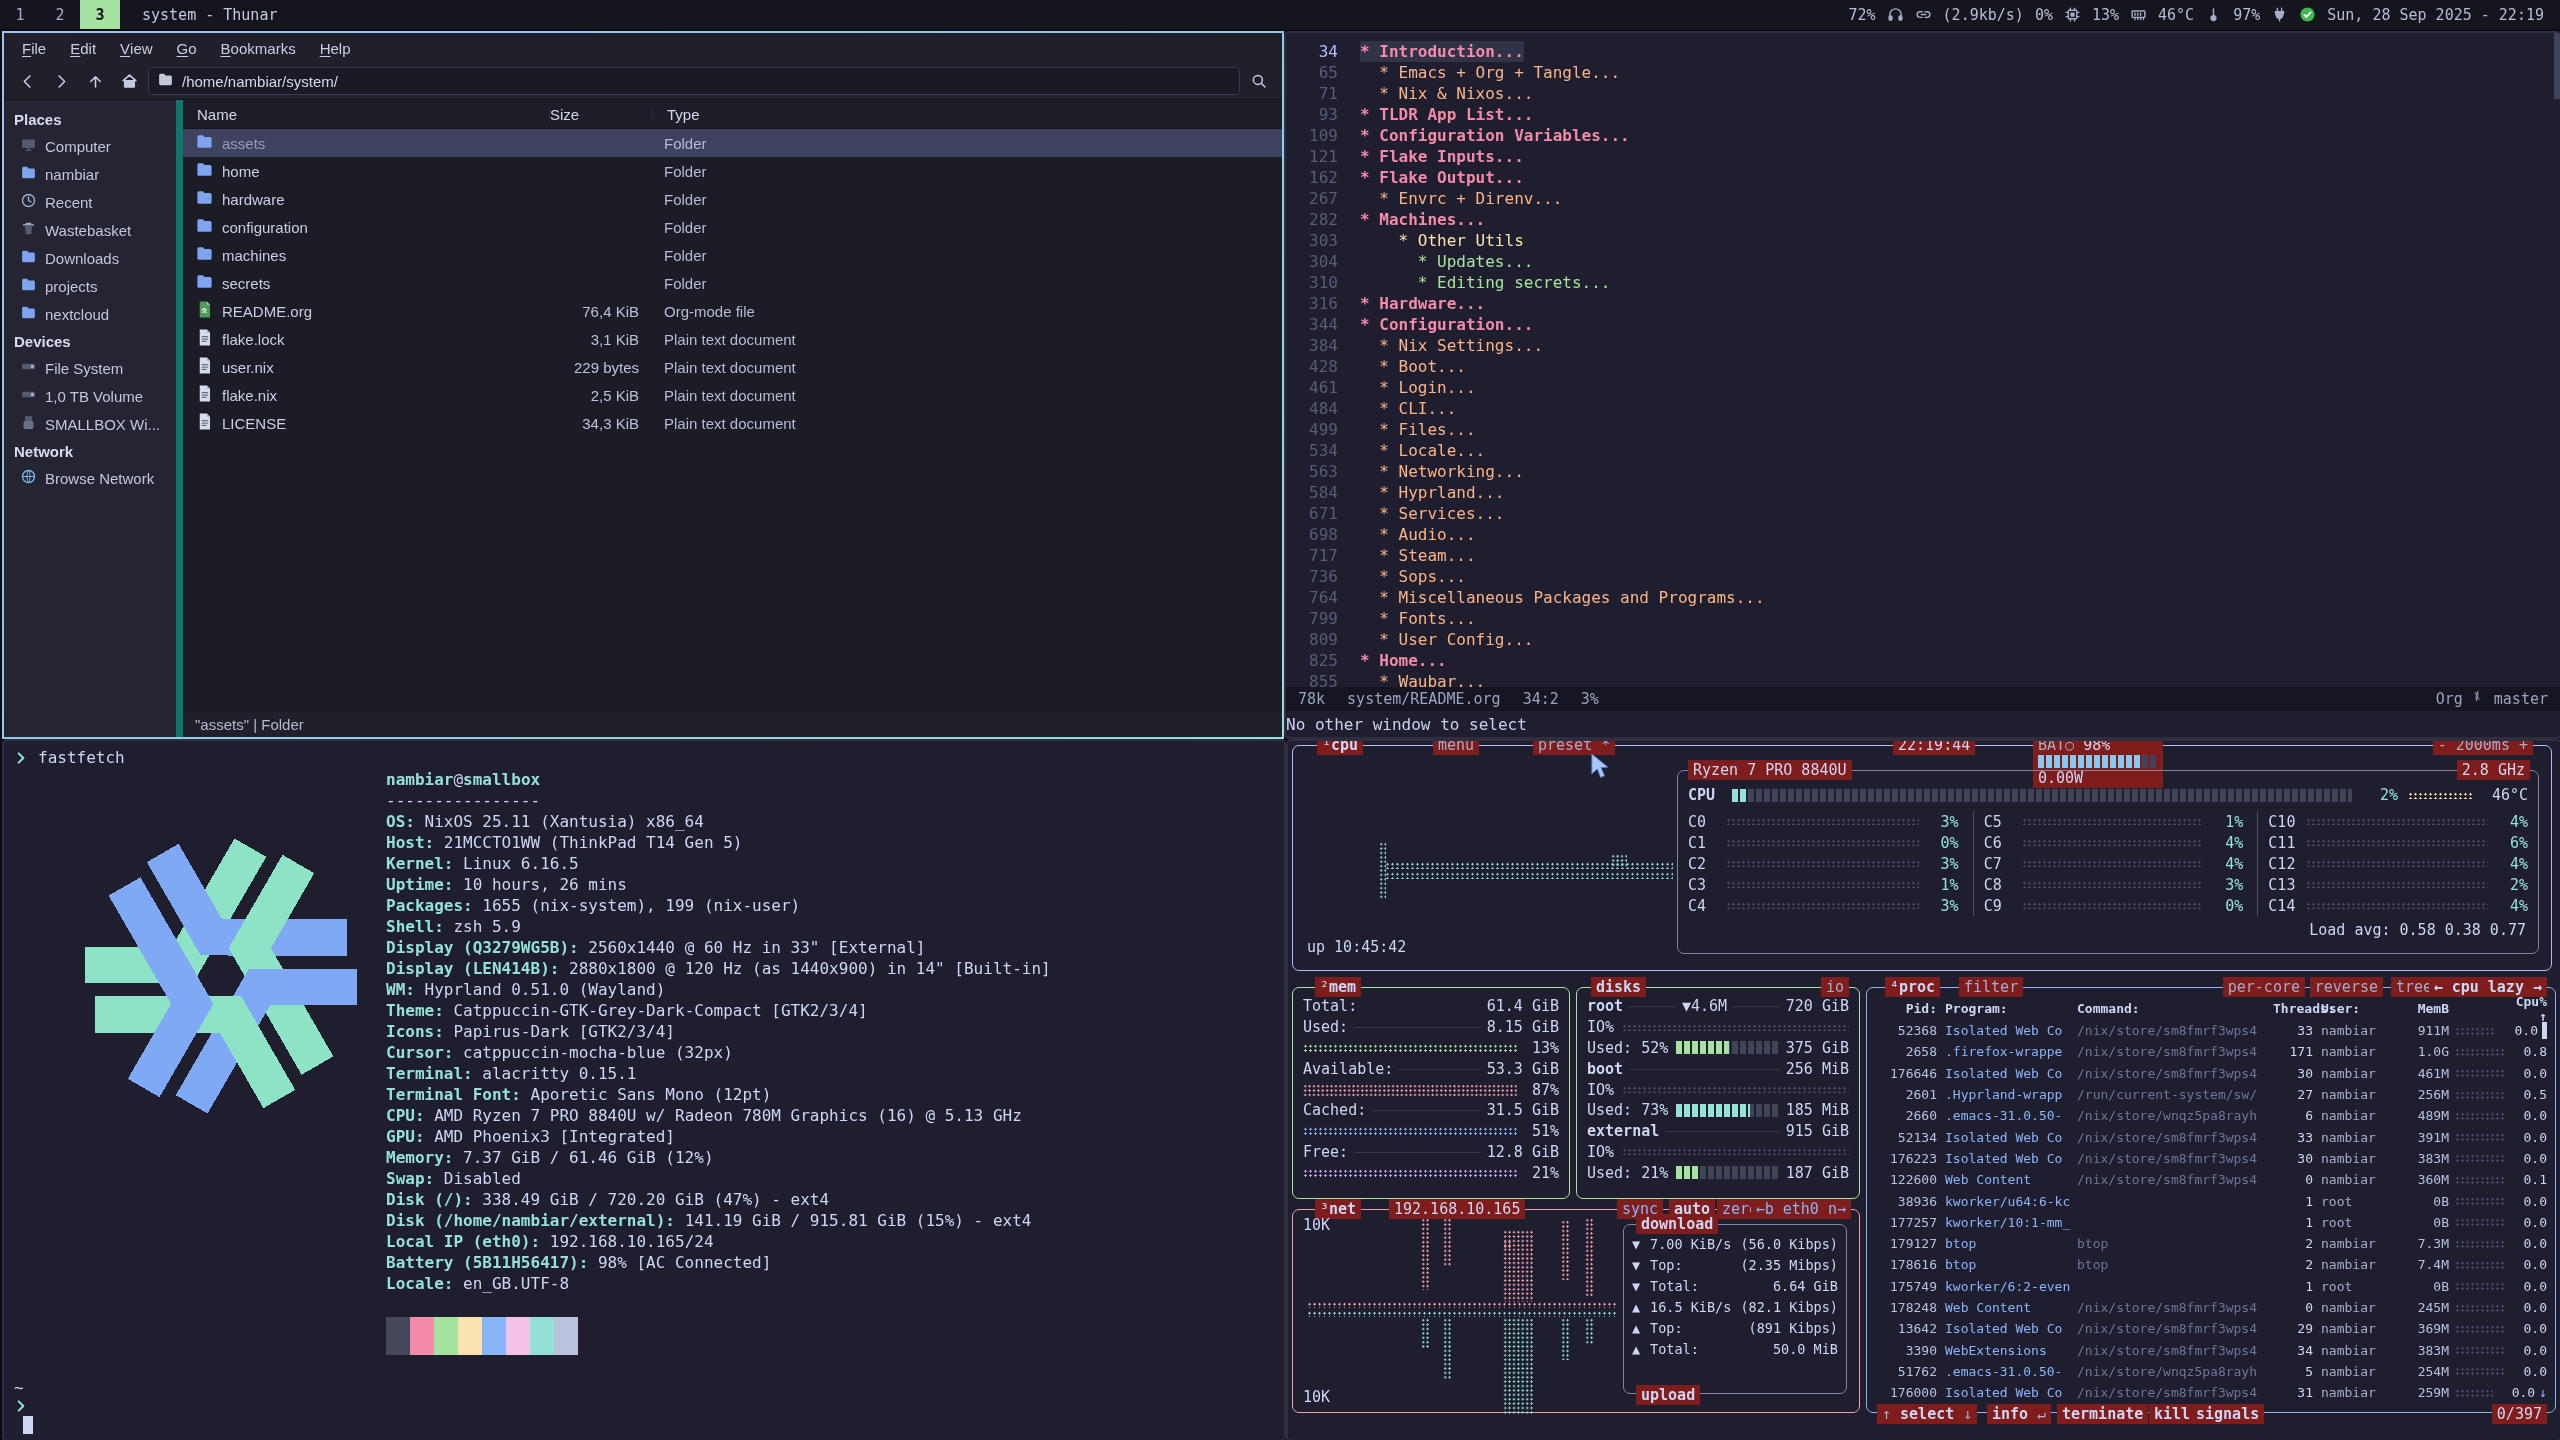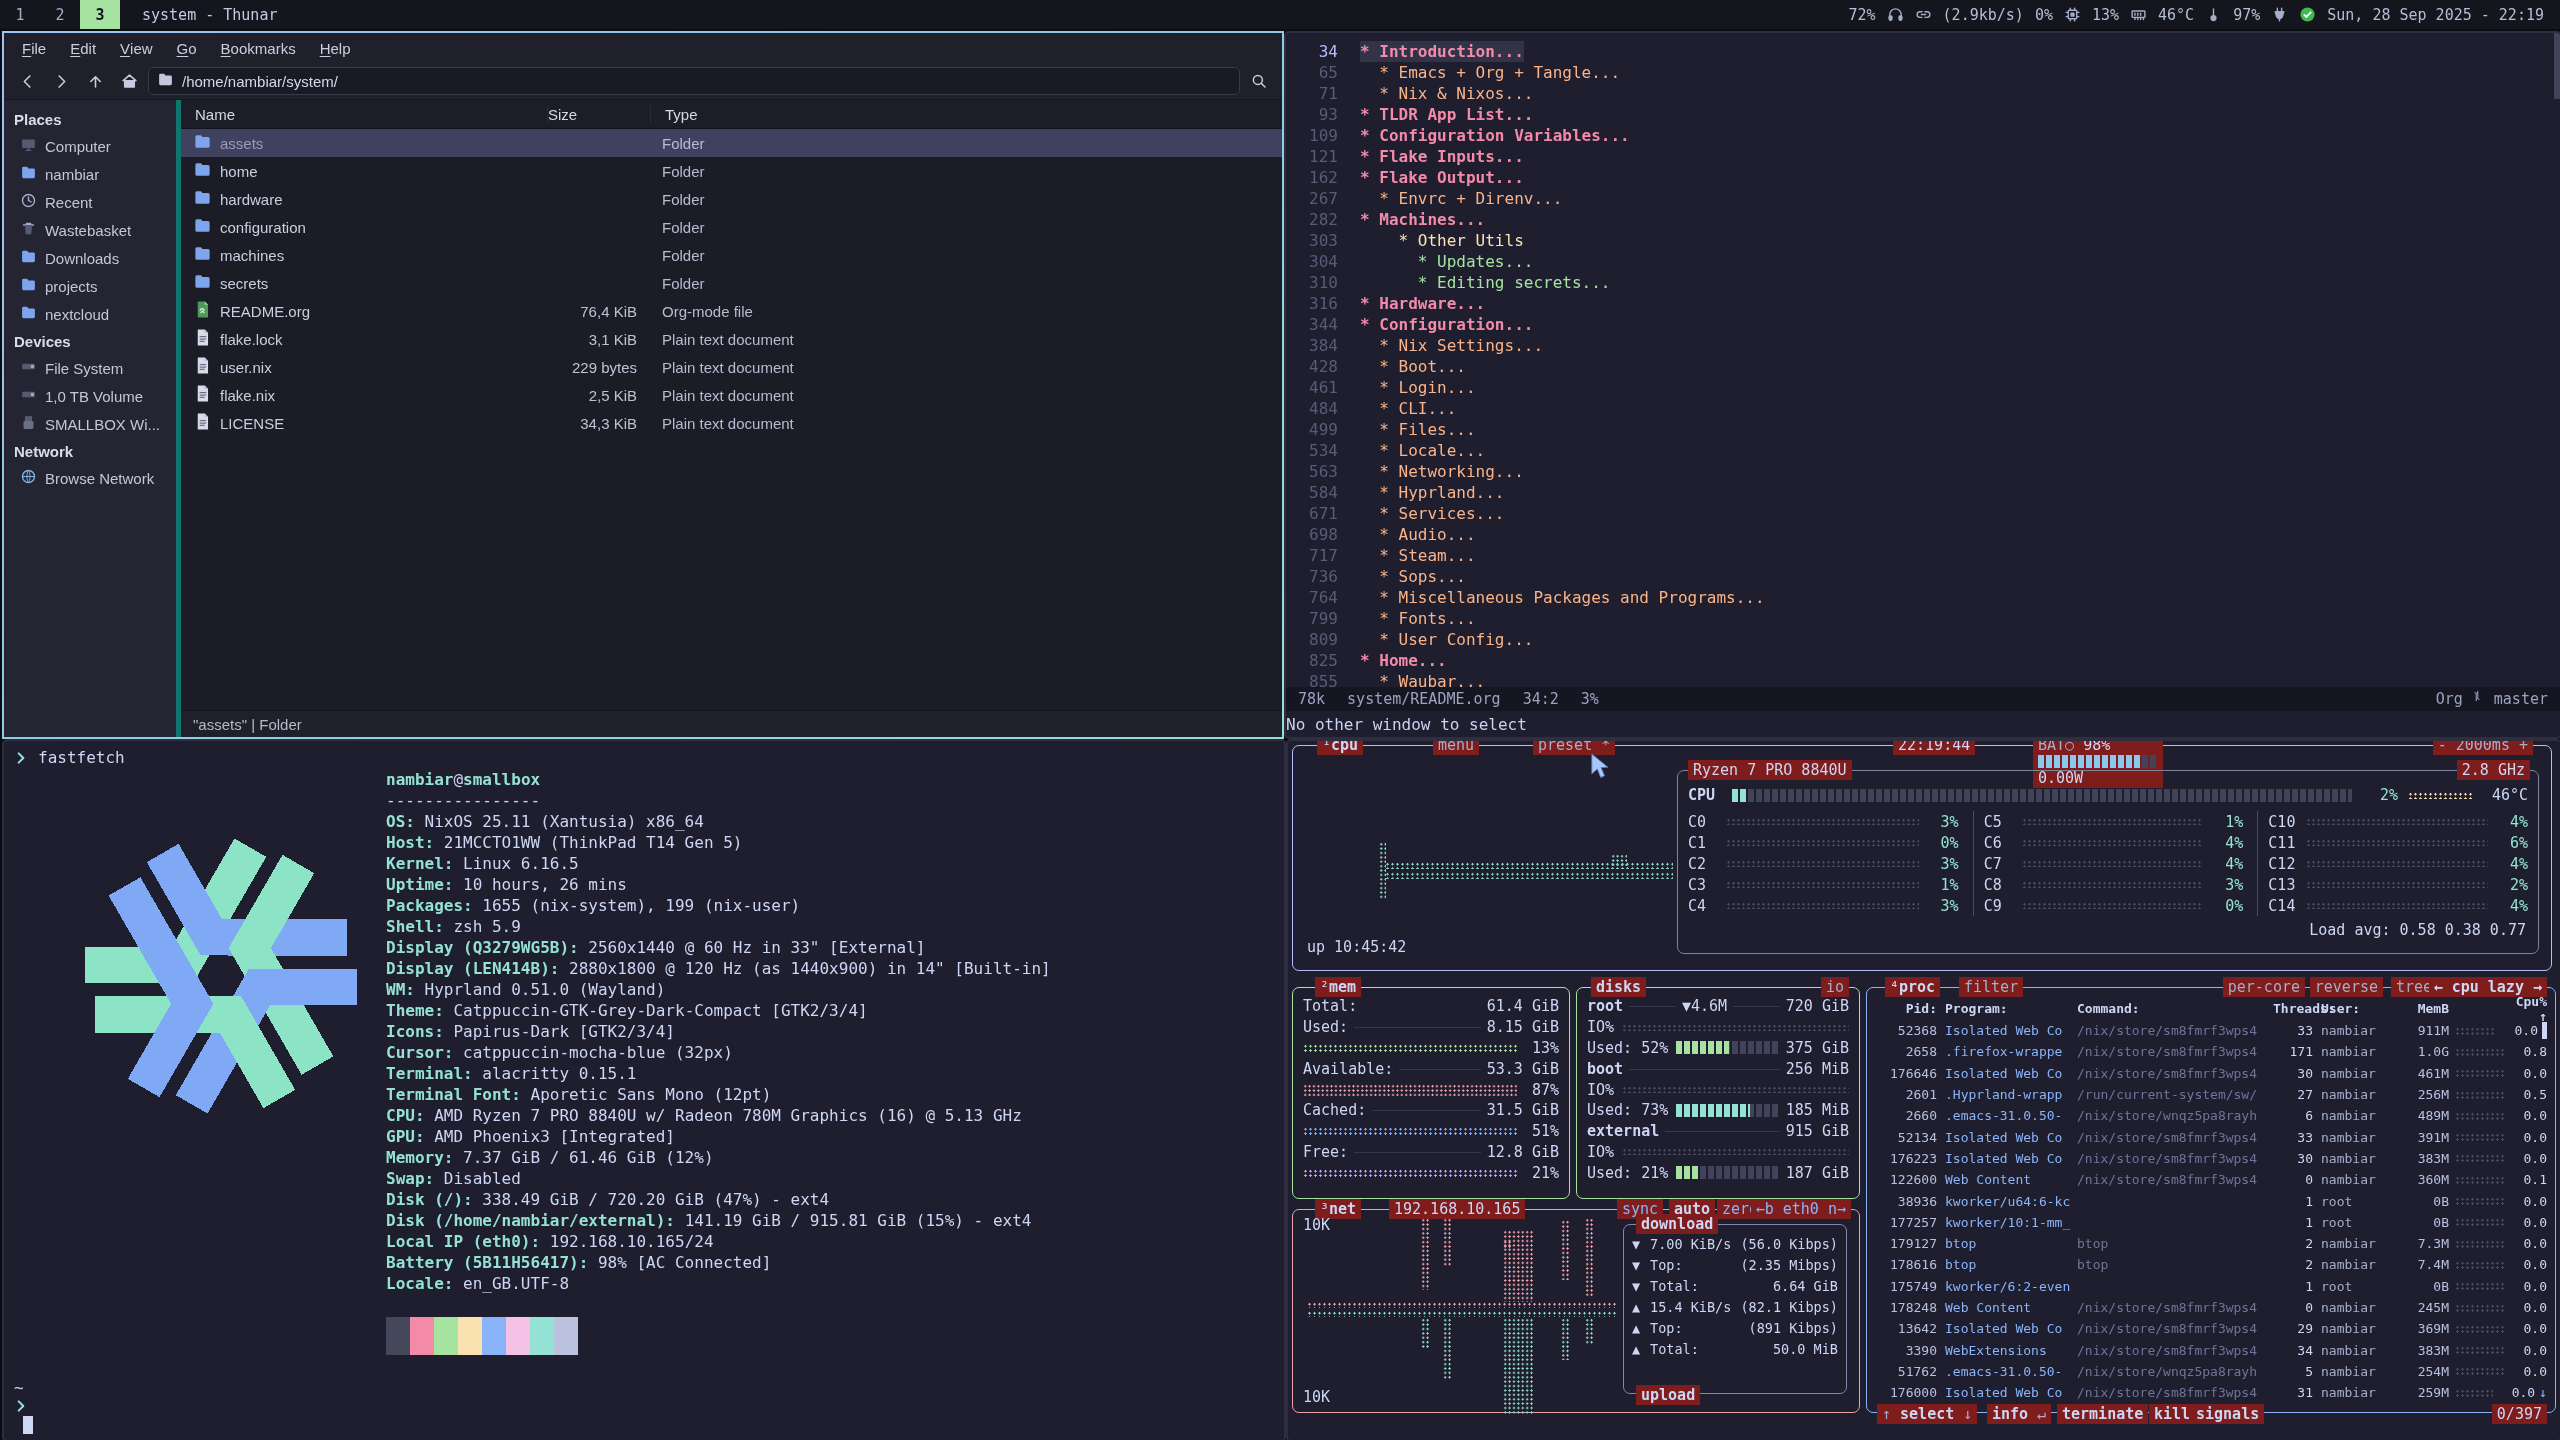--- a/index.html
+++ b/index.html
@@ -22,21 +22,21 @@
           font-size:15px;color:#c9cee1;display:flex;flex-direction:column;}
   #menubar{height:30px;background:#20202b;display:flex;align-items:center;padding-left:6px;flex:none;}
   .menu-item{padding:0 12px;height:30px;display:flex;align-items:center;cursor:default;}
   .menu-item u{text-decoration:underline;text-underline-offset:2px;}
   #toolbar{height:36px;background:#20202b;border-bottom:1px solid #15151d;display:flex;
            align-items:center;gap:4px;padding:0 8px;flex:none;}
   .navbtn{width:30px;height:28px;display:flex;align-items:center;justify-content:center;border-radius:4px;}
   #pathentry{flex:1;height:26px;background:#1a1a24;border:1px solid #3a3a4d;border-radius:5px;
              display:flex;align-items:center;padding:0 8px;gap:8px;color:#d3d8ea;}
   #thunar-main{flex:1;display:flex;min-height:0;}
-  #sidebar{width:172px;background:#242432;border-right:5px solid #0f766e;padding-top:6px;flex:none;overflow:hidden;}
+  #sidebar{width:172px;background:#242432;border-right:7px solid #0f766e;padding-top:6px;flex:none;overflow:hidden;}
   .side-head{font-weight:bold;color:#d8dcec;padding:5px 10px 4px 10px;}
   .side-item{display:flex;align-items:center;gap:8px;padding:4px 6px 4px 16px;color:#c2c7da;white-space:nowrap;}
   #filearea{flex:1;display:flex;flex-direction:column;background:#1c1c26;min-width:0;}
   #listhead{height:28px;display:flex;align-items:center;border-bottom:1px solid #141420;
             background:#1d1d27;color:#d4d8e8;flex:none;}
   .col-name{width:352px;padding-left:14px;}
   .col-size{width:92px;border-left:1px solid #2a2a38;padding-right:10px;}
   .col-type{flex:1;padding-left:14px;border-left:1px solid #2a2a38;}
   #rows{flex:1;overflow:hidden;}
   .frow{height:28px;display:flex;align-items:center;color:#c9cee1;}
@@ -774,21 +774,21 @@
         <div class="vdots" style="position: absolute; left: 210px; top: 108px; width: 30px; height: 96px; --c: #8fd8c9;"></div>
         <div class="vdots" style="position: absolute; left: 268px; top: 108px; width: 8px; height: 42px; --c: #8fd8c9;"></div>
         <div class="vdots" style="position: absolute; left: 292px; top: 108px; width: 8px; height: 26px; --c: #8fd8c9;"></div>
         <div class="bbox" style="left: 330px; top: 14px; width: 222px; height: 168px; border-color: rgb(129, 135, 168);">
           <div class="chip" style="left: 12px;"><span style="color:#cdd6f4;font-weight:bold">download</span></div>
           <div class="chip bottom" style="left: 12px;"><span style="color:#cdd6f4;font-weight:bold">upload</span></div>
           <div style="position: absolute; inset: 8px 0px 0px;">
             <div class="netrow"><span class="netarrow">▼</span><span class="netleft">7.00 KiB/s</span><span class="netright">(56.0 Kibps)</span></div>
             <div class="netrow"><span class="netarrow">▼</span><span class="netleft">Top:</span><span class="netright">(2.35 Mibps)</span></div>
             <div class="netrow"><span class="netarrow">▼</span><span class="netleft">Total:</span><span class="netright">6.64 GiB</span></div>
-            <div class="netrow"><span class="netarrow">▲</span><span class="netleft">15.4 KiB/s</span><span class="netright">(82.1 Kibps)</span></div>
+            <div class="netrow"><span class="netarrow">▲</span><span class="netleft">16.5 KiB/s</span><span class="netright">(82.1 Kibps)</span></div>
             <div class="netrow"><span class="netarrow">▲</span><span class="netleft">Top:</span><span class="netright">(891 Kibps)</span></div>
             <div class="netrow"><span class="netarrow">▲</span><span class="netleft">Total:</span><span class="netright">50.0 MiB</span></div>
           </div>
         </div>
       </div>
       <div class="bbox" style="left: 578px; top: 246px; width: 688px; height: 424px; border-color: rgb(137, 180, 250);">
         <div class="chip" style="left: 18px;"><span class="bnum">⁴</span><span class="bname" style="color:#cdd6f4">proc</span></div>
         <div class="chip" style="left: 92px;"><span class="bbtn">filter</span></div>
         <div class="chip" style="right: 250px;"><span class="bbtn">per-core</span></div>
         <div class="chip" style="right: 172px;"><span class="bbtn">reverse</span></div>

